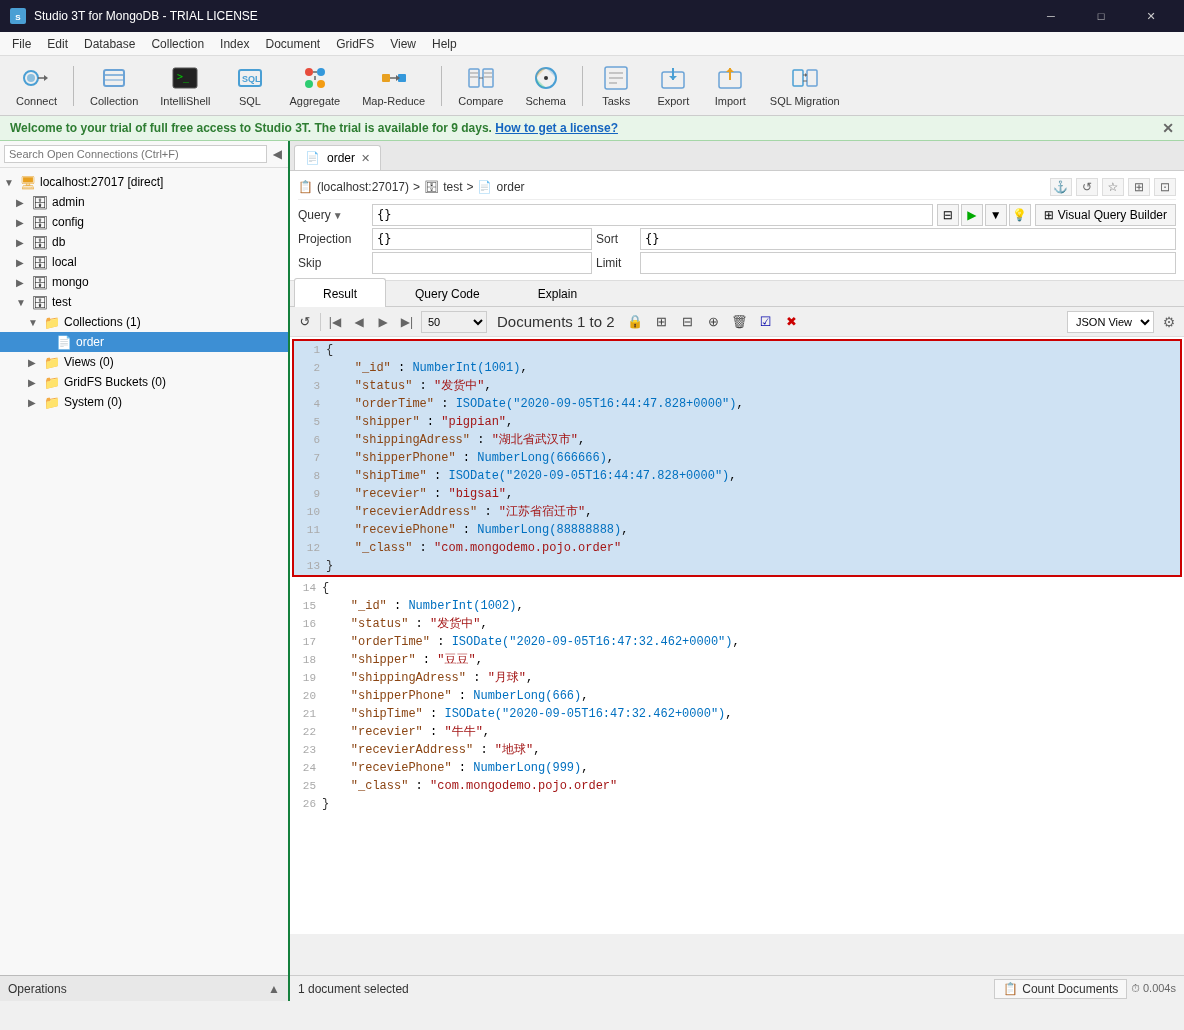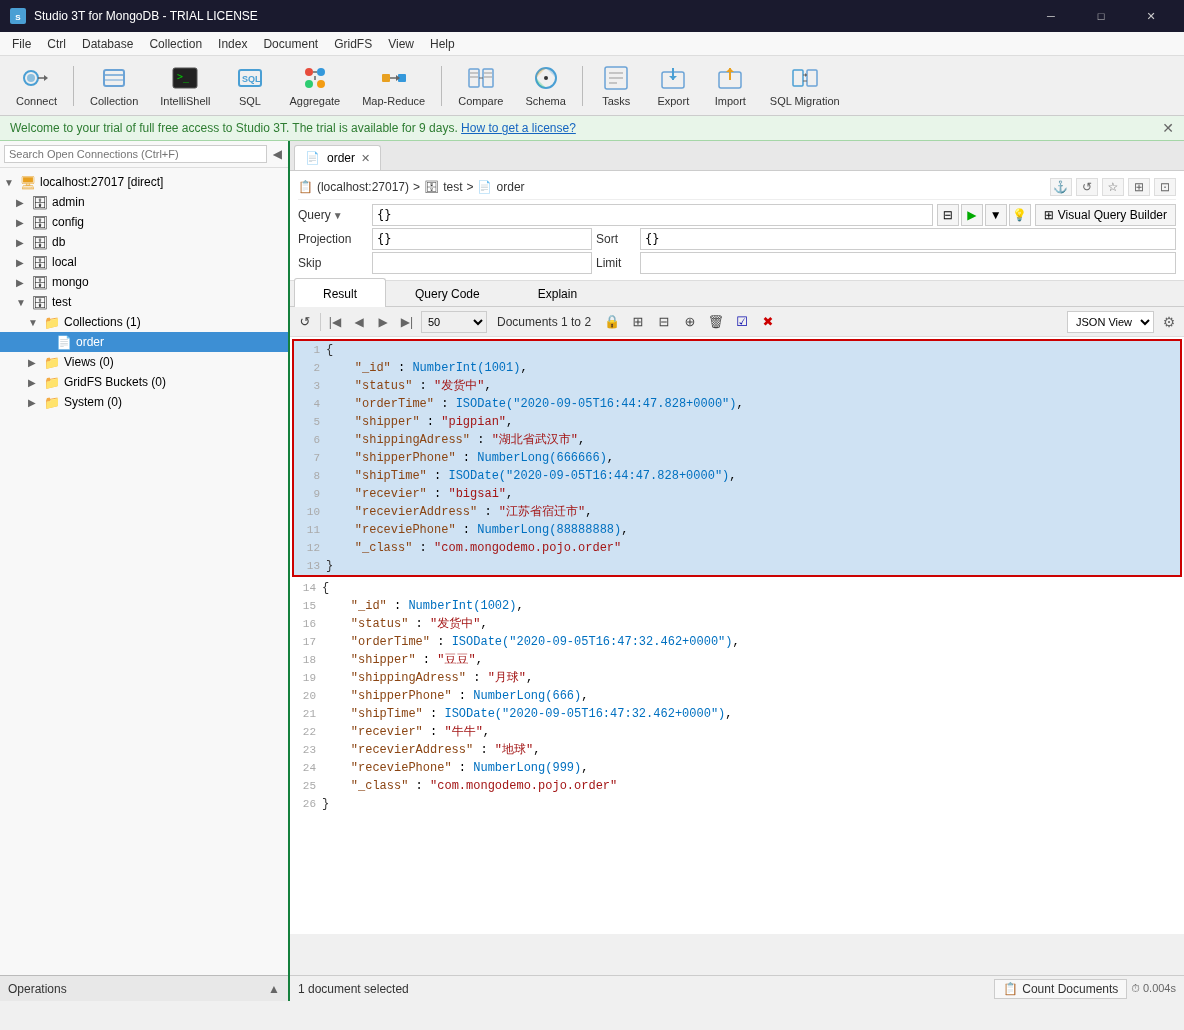--- a/index.html
+++ b/index.html
@@ -70,20 +70,21 @@
     
     .trial-banner {
       background: #e8f5e9;
       border-bottom: 1px solid #a5d6a7;
       padding: 4px 10px;
       font-size: 12px;
       color: #2e7d32;
       display: flex;
       align-items: center;
       justify-content: space-between;
+      font-weight: bold;
     }
     .trial-link { color: #1565c0; text-decoration: underline; cursor: pointer; }
     .trial-close { cursor: pointer; color: #666; font-size: 14px; }
 
     
     .main-layout {
       display: flex;
       height: calc(1030px - 32px - 24px - 60px - 28px - 26px);
     }
 
@@ -238,21 +239,21 @@
     .rt-btn { display: flex; align-items: center; justify-content: center; width: 22px; height: 22px; cursor: pointer; border-radius: 2px; font-size: 13px; color: #444; }
     .rt-sep { width: 1px; height: 18px; background: #ccc; }
     .nav-btn { display: flex; align-items: center; justify-content: center; width: 20px; height: 22px; cursor: pointer; font-size: 12px; color: #666; }
     .page-select {
       border: 1px solid #ccc;
       padding: 1px 2px;
       font-size: 11px;
       width: 66px;
       height: 22px;
     }
-    .doc-count { font-size: 12px; color: #333; padding: 0 6px; }
+    .doc-count { font-size: 15px; color: #333; padding: 0 6px; }
     .rt-spacer { flex: 1; }
     .view-select { border: 1px solid #ccc; background: white; padding: 1px 4px; font-size: 11px; height: 22px; cursor: pointer; }
     .rt-gear { color: #666; cursor: pointer; font-size: 14px; width: 22px; height: 22px; display: flex; align-items: center; justify-content: center; }
 
     
     .doc-viewer {
       flex: 1;
       overflow-y: auto;
       background: white;
       font-family: 'Consolas', 'Courier New', monospace;
@@ -329,21 +330,21 @@
   <span class="titlebar-title">Studio 3T for MongoDB - TRIAL LICENSE</span>
   <div class="titlebar-controls">
     <div class="titlebar-btn">─</div>
     <div class="titlebar-btn">□</div>
     <div class="titlebar-btn close">✕</div>
   </div>
 </div>
 
 <div class="menubar">
   <div class="menubar-item">File</div>
-  <div class="menubar-item">Ctrl</div>
+  <div class="menubar-item">Edit</div>
   <div class="menubar-item">Database</div>
   <div class="menubar-item">Collection</div>
   <div class="menubar-item">Index</div>
   <div class="menubar-item">Document</div>
   <div class="menubar-item">GridFS</div>
   <div class="menubar-item">View</div>
   <div class="menubar-item">Help</div>
 </div>
 
 <div class="toolbar">

